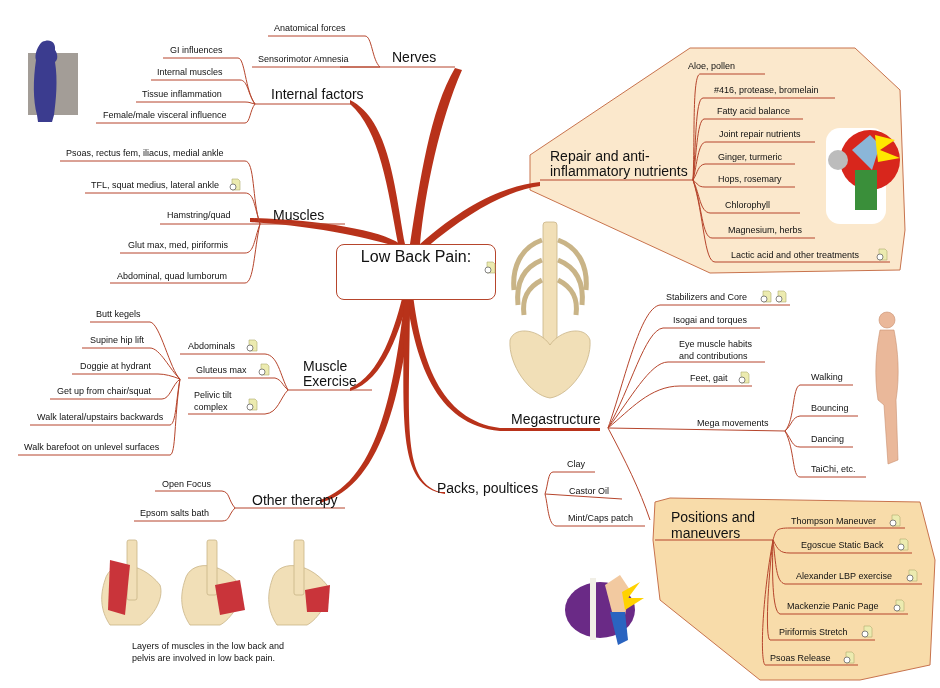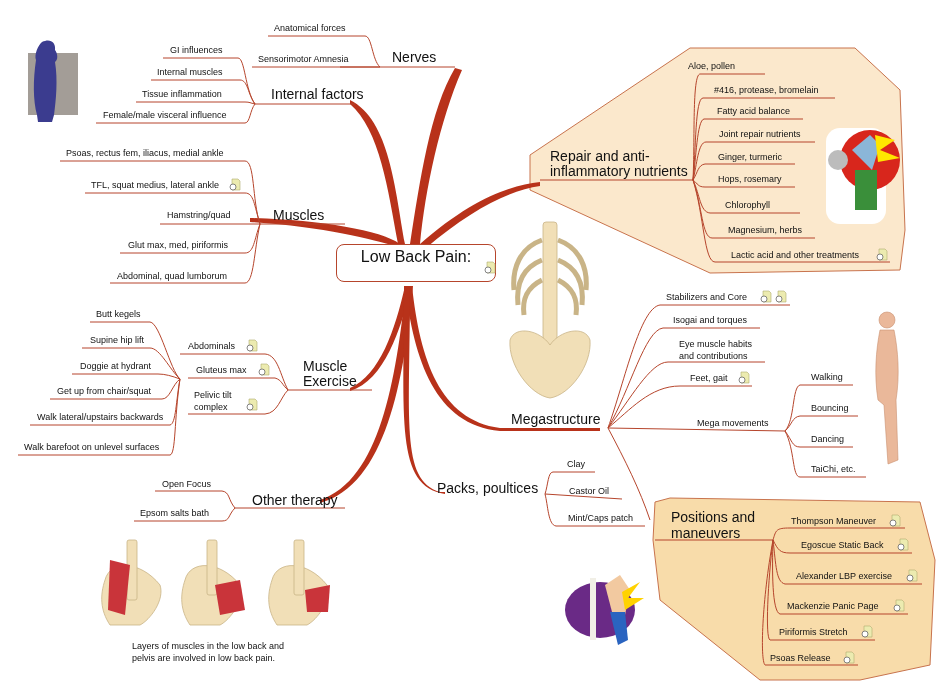--- a/index.html
+++ b/index.html
@@ -1,21 +1,21 @@
 <!DOCTYPE html>
 <html><head>
 <meta charset="utf-8">
 <style>
   html, body { margin:0; padding:0; background:#ffffff; }
   body { width:940px; height:688px; position:relative; overflow:hidden;
          font-family:"Liberation Sans", sans-serif; color:#111; }
   #lines { position:absolute; left:0; top:0; width:940px; height:688px; }
   .t { position:absolute; white-space:nowrap; font-size:9px; line-height:11px; color:#111; }
   .main { font-size:14px; line-height:15px; }
-  .central { position:absolute; left:336px; top:244px; width:160px; height:38px;
+  .central { position:absolute; left:336px; top:244px; width:160px; height:56px;
              border:1px solid #b6452c; border-radius:8px; background:#fff;
              font-size:16px; line-height:19px; text-align:center; padding-top:2px; box-sizing:border-box; }
   .att { position:absolute; width:12px; height:13px; }
   .caption { position:absolute; left:132px; top:640px; font-size:9px; line-height:12px; width:200px; }
 </style>
 </head>
 <body>
 
 <svg id="lines" viewBox="0 0 940 688">
 

